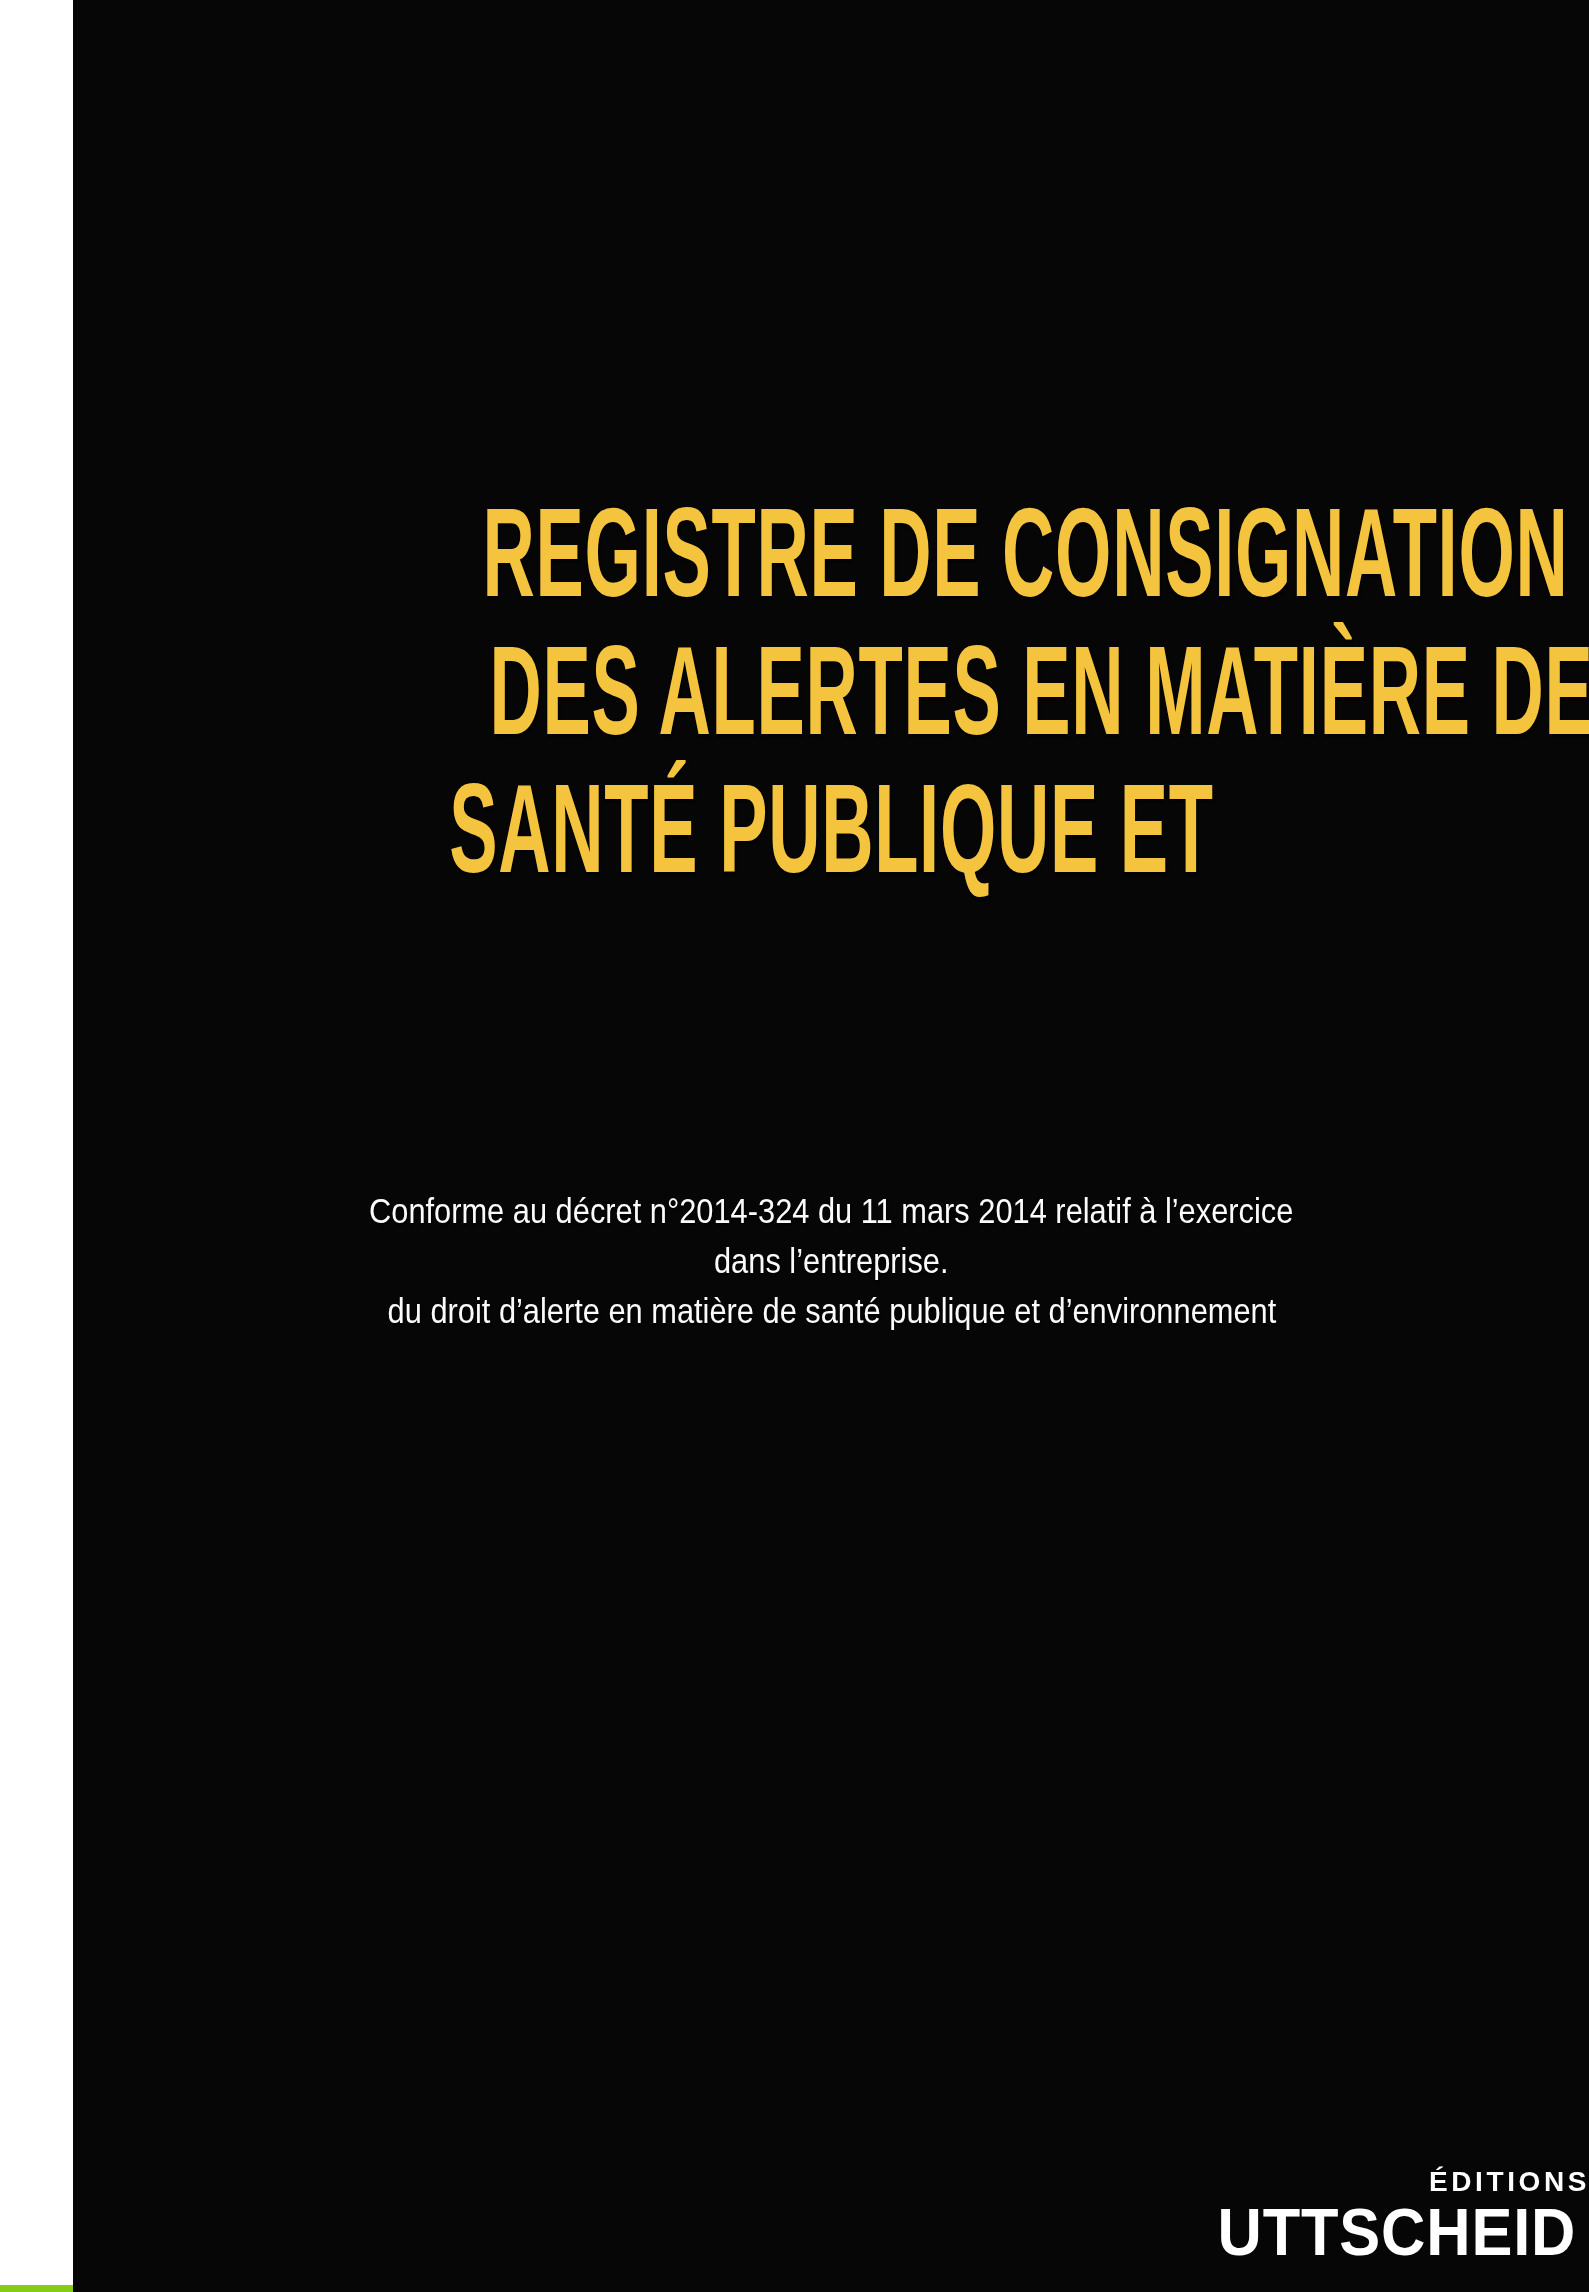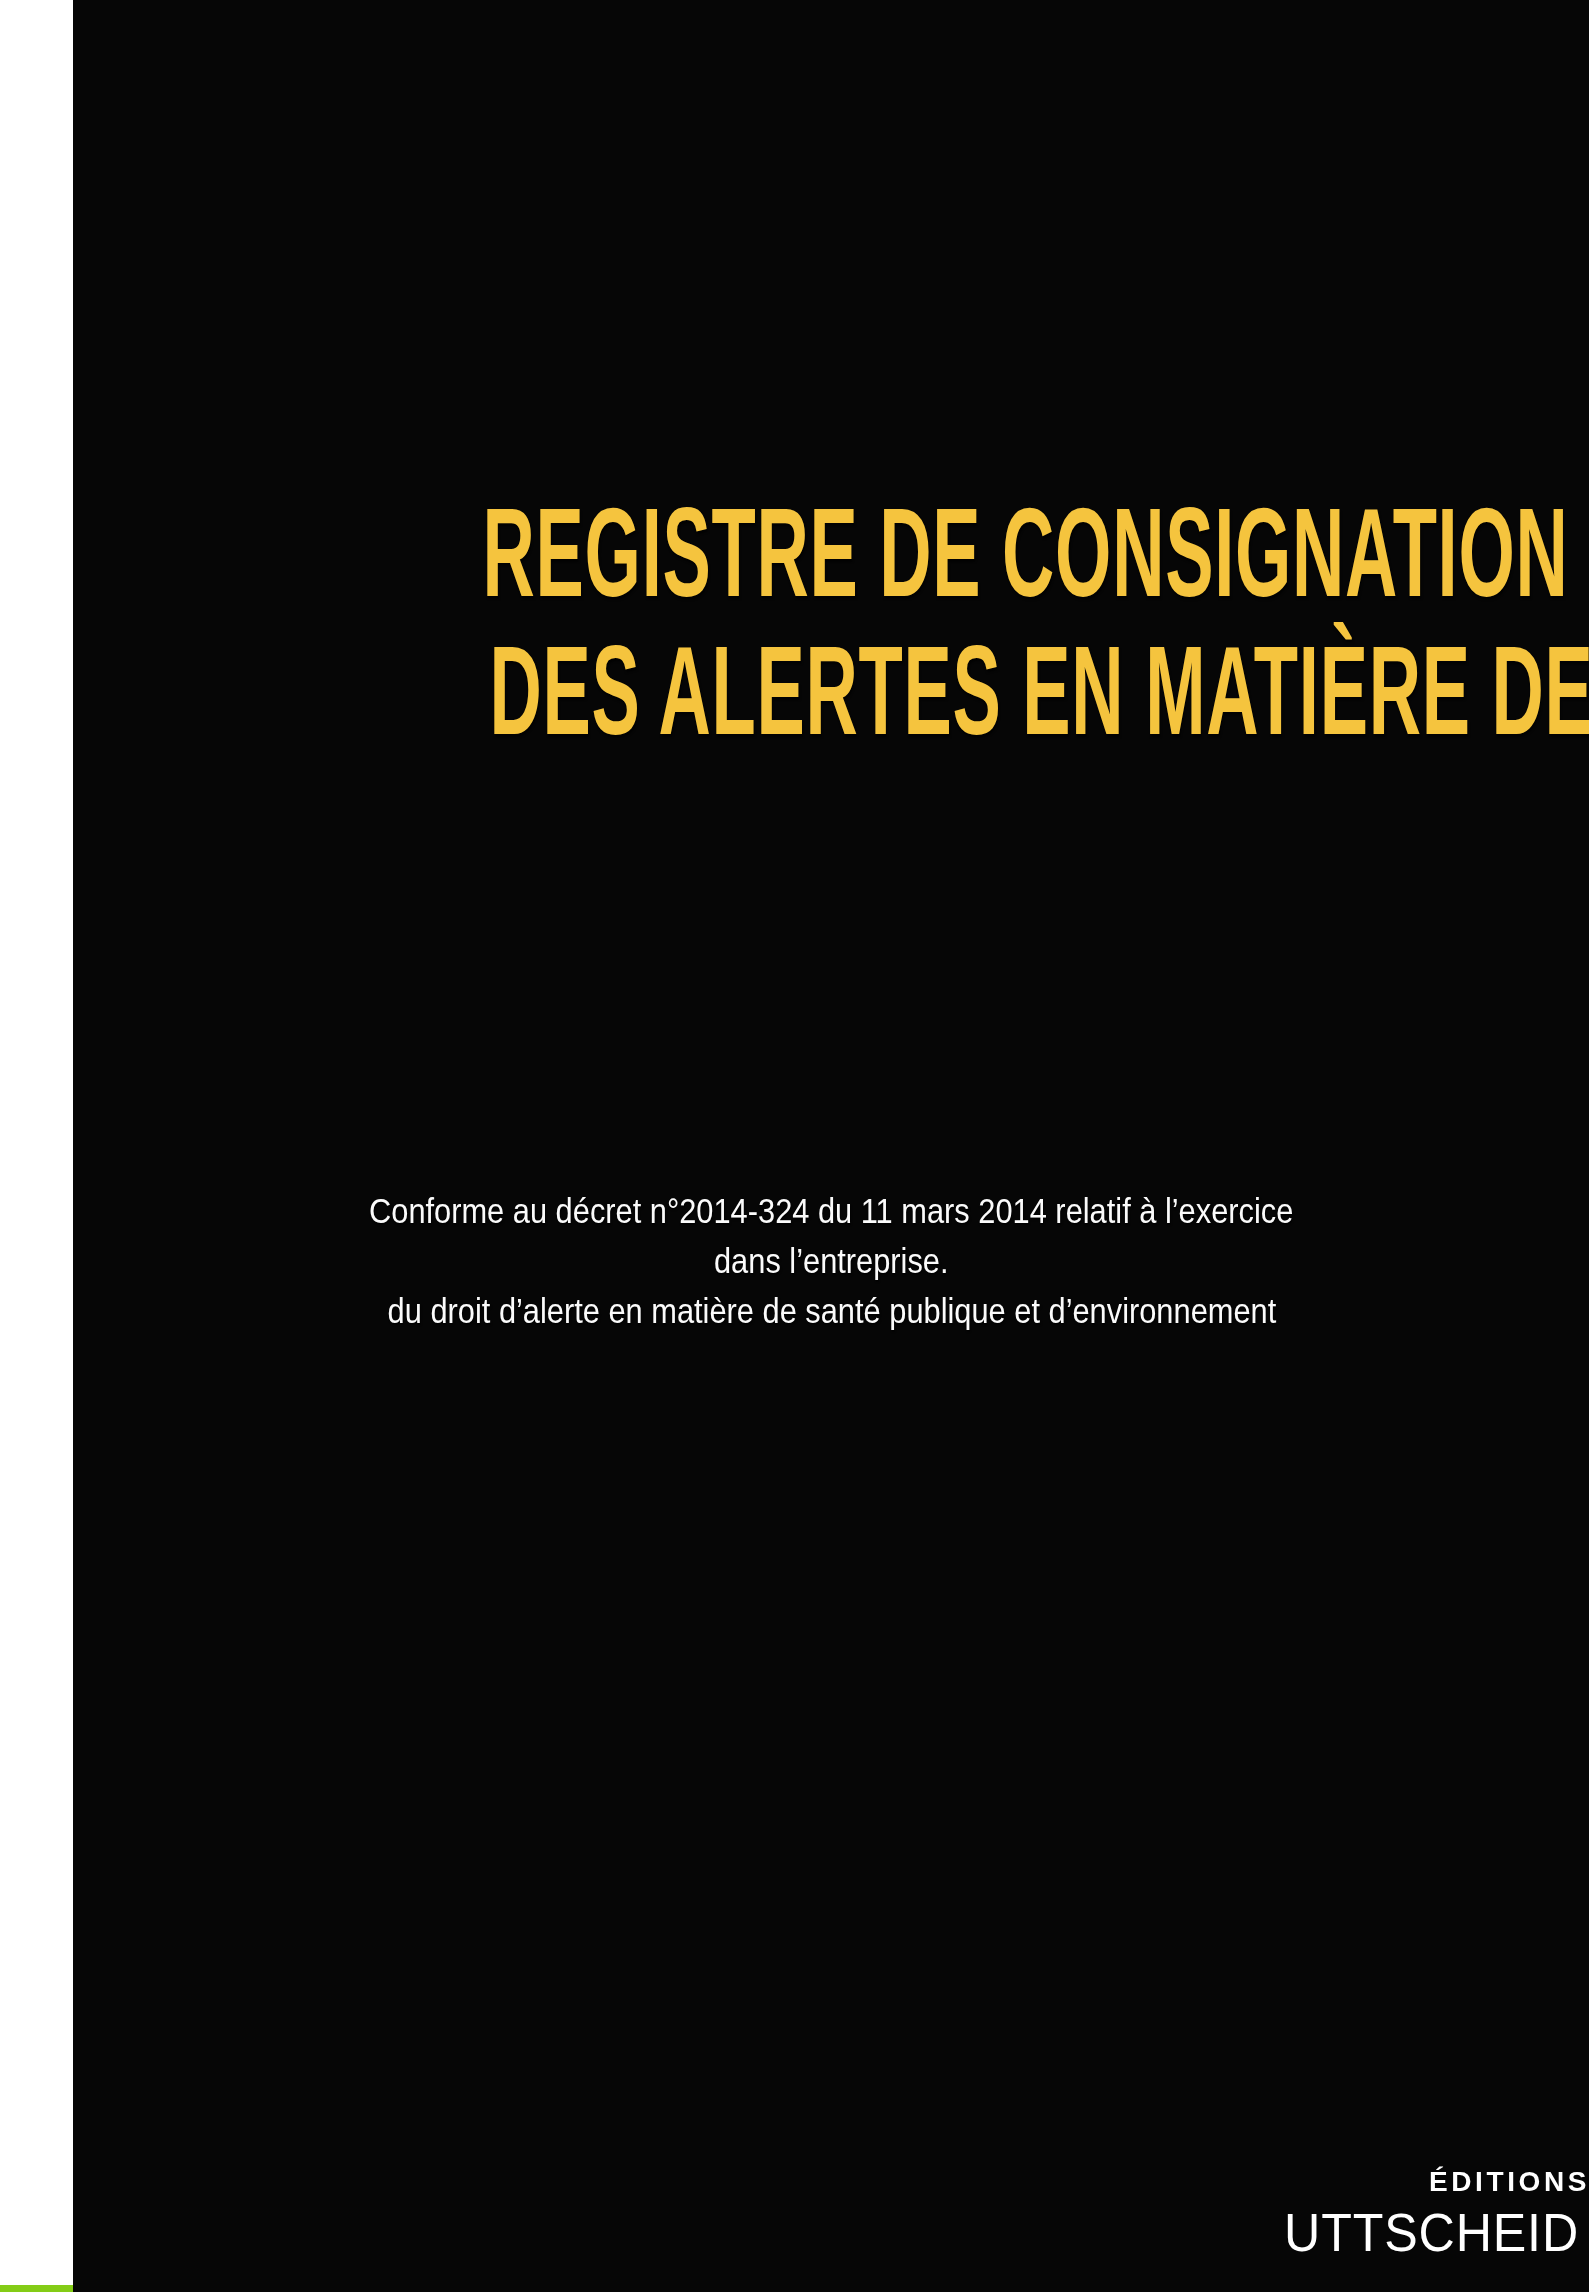--- a/index.html
+++ b/index.html
@@ -86,23 +86,23 @@
   }
   .publisher-name-small {
     font-size: 28px;
     line-height: 28px;
     font-weight: 700;
     letter-spacing: 3.6px;
     white-space: nowrap;
   }
   .publisher-name-large {
     margin-top: 9px;
-    font-size: 54px;
+    font-size: 66px;
     line-height: 54px;
-    font-weight: 400;
+    font-weight: 700;
     white-space: nowrap;
     margin-left: 36px;
   }
   .publisher-name-large > span {
     display: inline-block;
     transform: scaleX(0.93);
     transform-origin: 50% 50%;
     letter-spacing: 0.9px;
   }
 </style>
@@ -112,20 +112,23 @@
 <div class="page">
 
   <div class="cover">
 
     <div class="title-block">
       <div class="title-line">
         <span>REGISTRE DE CONSIGNATION</span>
       </div>
       <div class="title-line">
         <span>DES ALERTES EN MATIÈRE DE</span>
+      </div>
+      <div class="title-line">
+        <span>SANTÉ PUBLIQUE ET</span>
       </div>
     </div>
 
     <div class="subtitle-block">
       <div class="subtitle-line">
         <span>Conforme au décret n°2014-324 du 11 mars 2014 relatif à l’exercice</span>
       </div>
       <div class="subtitle-line">
         <span>dans l’entreprise.</span>
       </div>

